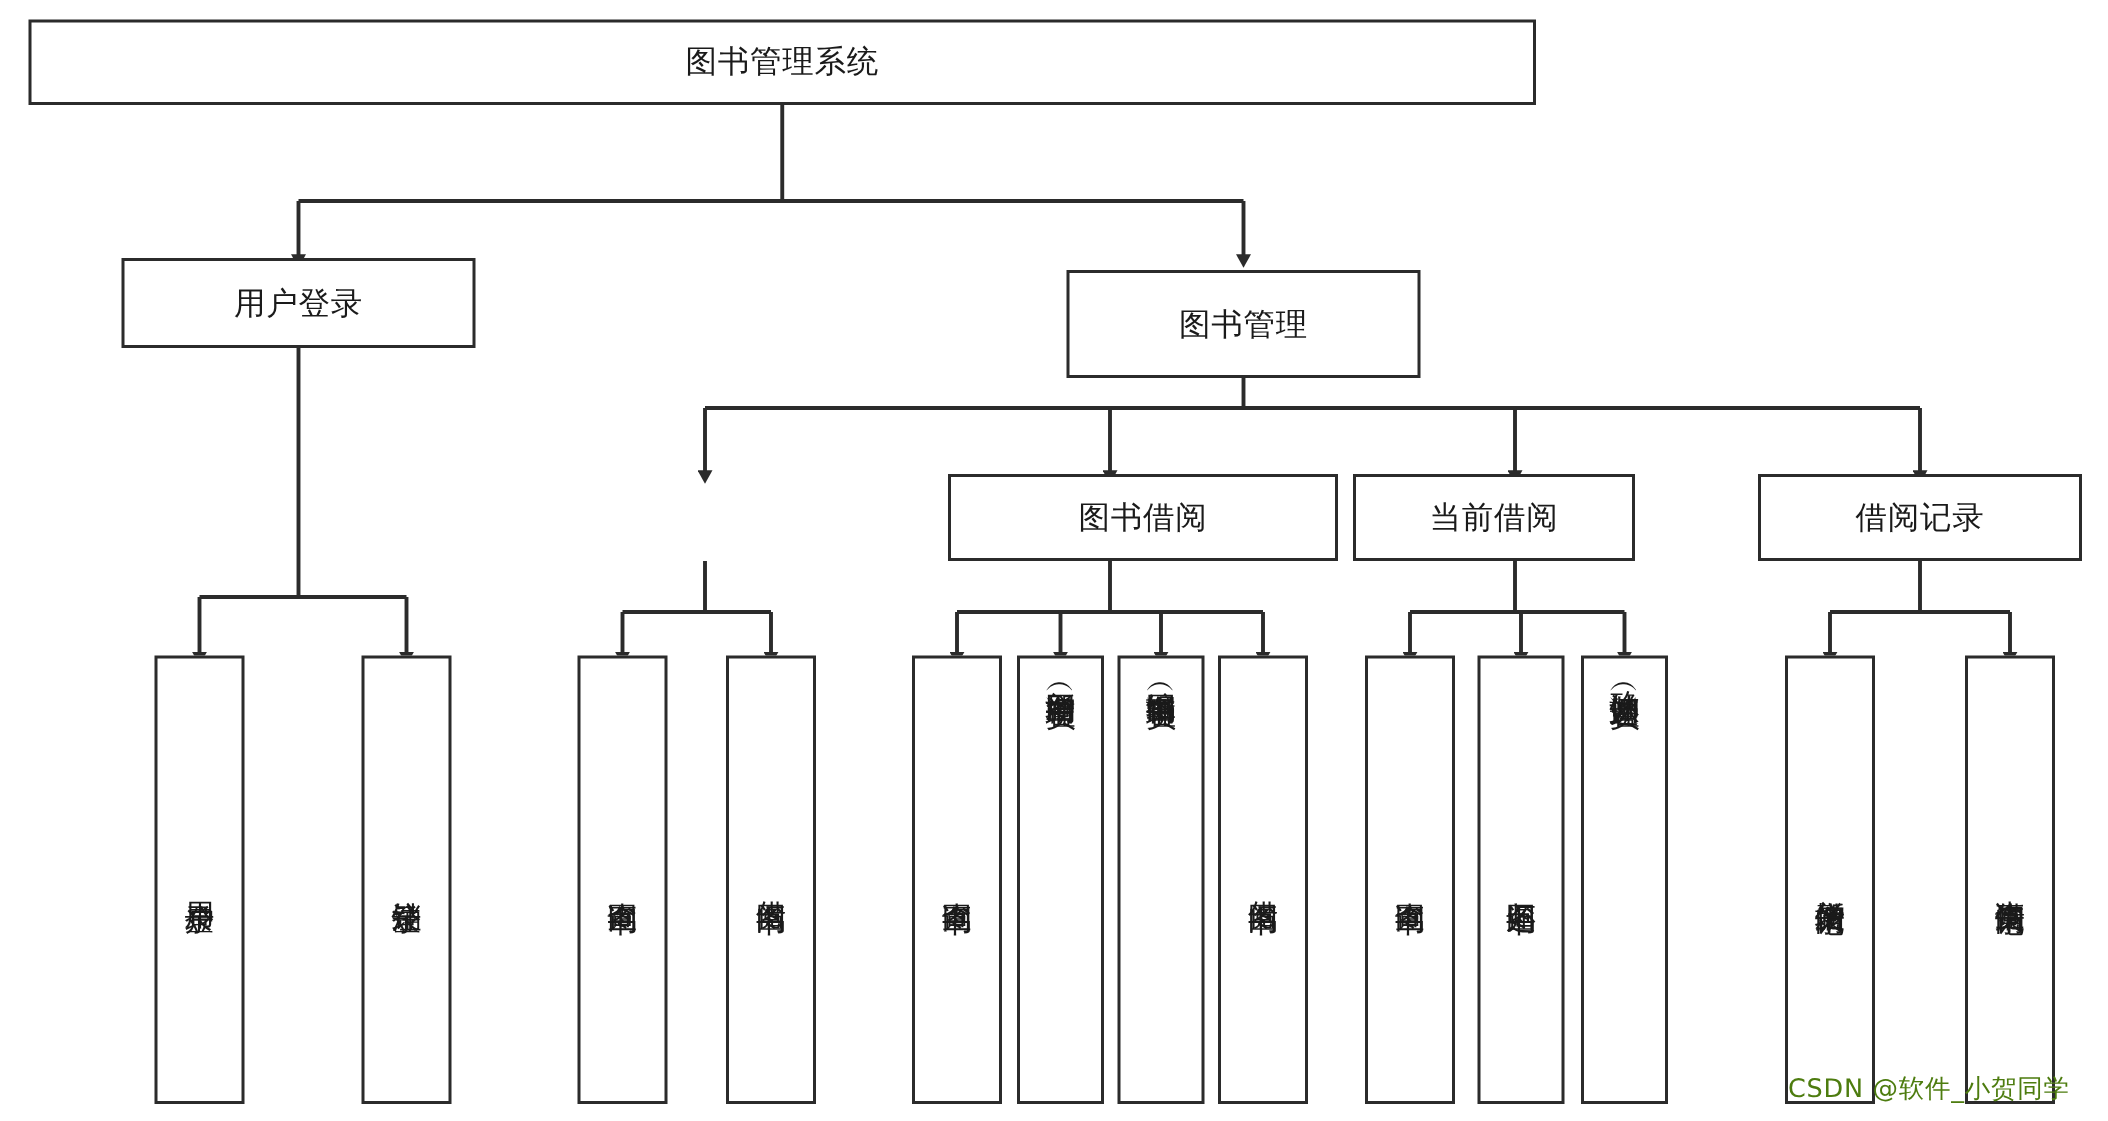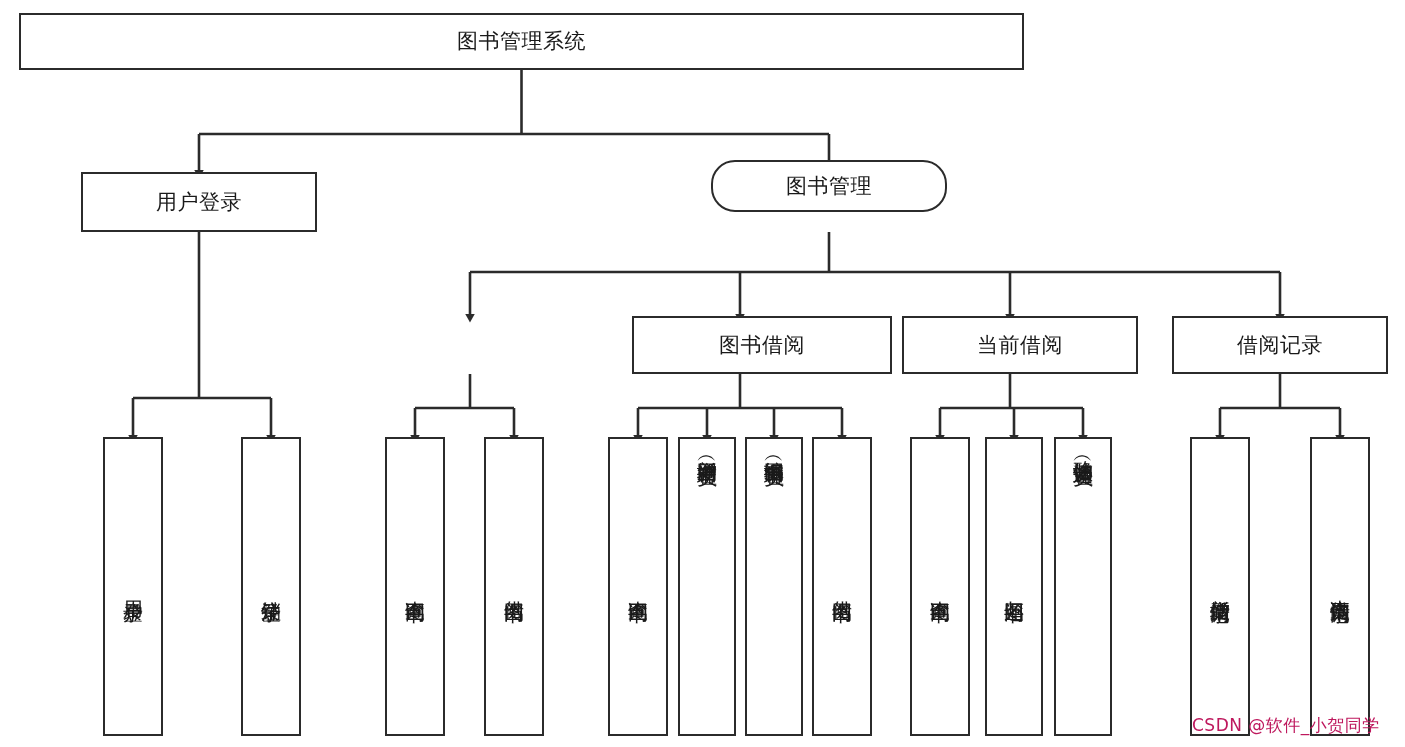--- a/index.html
+++ b/index.html
@@ -64,21 +64,21 @@
     white-space: normal;
     max-height: 100%;
   }
   
   .node.vert.top-align {
     align-items: flex-start;
     padding-top: 6px;
   }
   .watermark {
     position: absolute;
-    color: #be185d;
+    color: #4d7c0f;
     font-size: 17px;
     white-space: nowrap;
     font-family: "DejaVu Sans", "Liberation Sans", sans-serif;
     letter-spacing: 0.5px;
   }
 </style>
 </head>
 <body>
 
 <div id="canvas">
@@ -126,28 +126,28 @@
       </g>
   </svg>
 
   <div class="node root horiz" style="left: 19px; top: 13px; width: 1005px; height: 57px;">
     <span class="label">图书管理系统</span>
   </div>
 
   <div class="node horiz" style="left: 81px; top: 172px; width: 236px; height: 60px;">
     <span class="label">用户登录</span>
   </div>
-  <div class="node horiz" style="left: 711px; top: 160px; width: 236px; height: 52px; border-radius: 24px;">
+  <div class="node horiz" style="left: 711px; top: 180px; width: 236px; height: 72px;">
     <span class="label">图书管理</span>
   </div>
 
   <div class="node horiz" style="left: 632px; top: 316px; width: 260px; height: 58px;">
     <span class="label">图书借阅</span>
   </div>
-  <div class="node horiz" style="left: 902px; top: 316px; width: 236px; height: 58px;">
+  <div class="node horiz" style="left: 902px; top: 316px; width: 188px; height: 58px;">
     <span class="label">当前借阅</span>
   </div>
   <div class="node horiz" style="left: 1172px; top: 316px; width: 216px; height: 58px;">
     <span class="label">借阅记录</span>
   </div>
 
   <div class="node vert" style="left: 103px; top: 437px; width: 60px; height: 299px;">
     <span class="label">用户登录</span>
   </div>
   <div class="node vert" style="left: 241px; top: 437px; width: 60px; height: 299px;">

